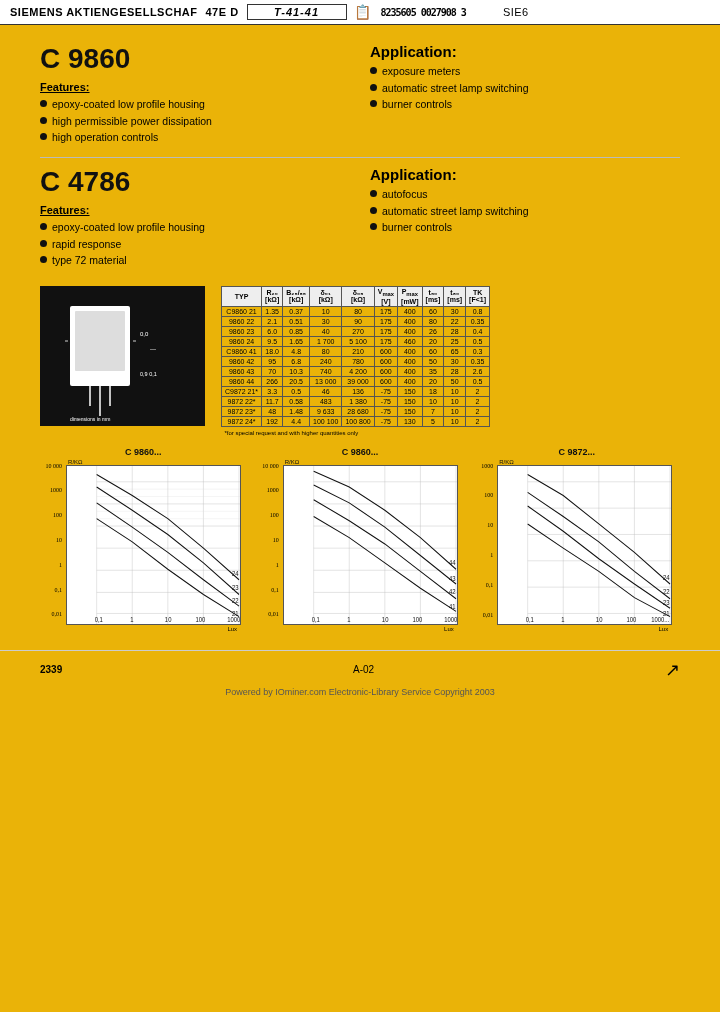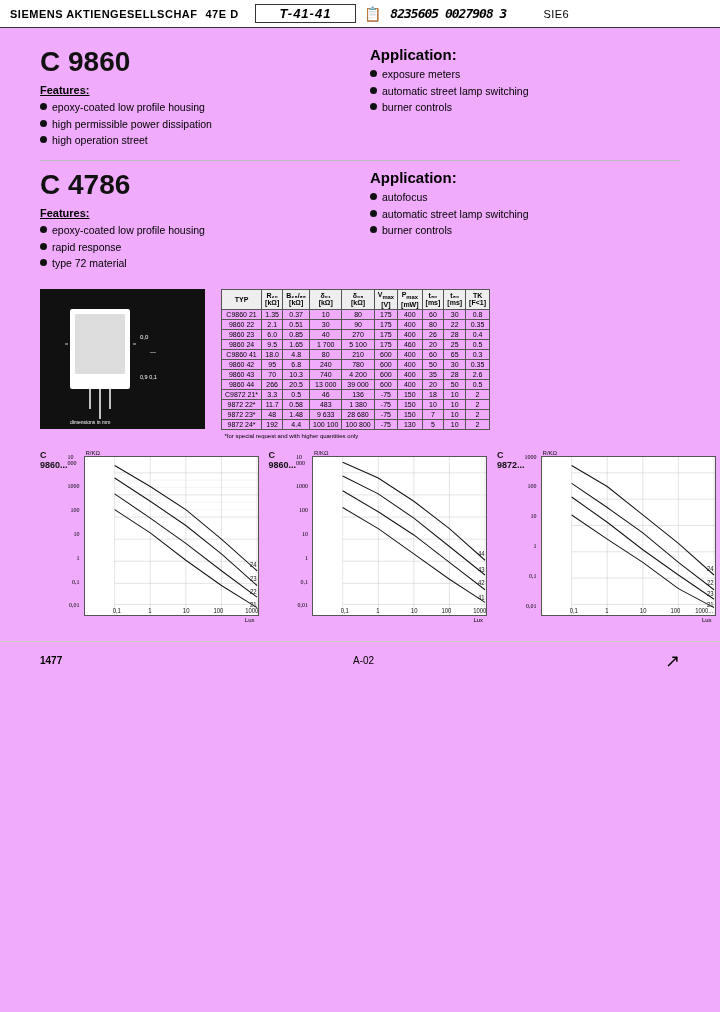--- a/index.html
+++ b/index.html
@@ -7,53 +7,51 @@
       background: #f5f5f0;
       font-family: 'Times New Roman', Times, serif;
       width: 720px;
       min-height: 1012px;
       position: relative;
       overflow-x: hidden;
     }
     .page {
       width: 720px;
       min-height: 1012px;
-      background: #f0abfc;
+      background: #eab308;
       padding: 0;
       position: relative;
     }
     
     .header-bar {
       background: #fff;
       border-bottom: 1px solid #333;
       display: flex;
       align-items: center;
       padding: 4px 10px;
       font-size: 11px;
       font-family: Arial, sans-serif;
       font-weight: bold;
       letter-spacing: 0.5px;
       gap: 8px;
     }
     .header-bar .doc-id {
       border: 1.5px solid #333;
       padding: 1px 24px;
       font-style: italic;
-      font-size: 13px;
+      font-size: 11px;
       font-weight: bold;
       letter-spacing: 1px;
       min-width: 100px;
       text-align: center;
-      margin-left: 8px;
     }
     .header-bar .barcode {
-      font-size: 13px;
+      font-size: 10px;
       letter-spacing: -1px;
       font-family: monospace;
-      font-style: italic;
     }
     
     .content {
       padding: 18px 40px 10px 40px;
     }
     
     .product-section {
       display: flex;
       justify-content: space-between;
       margin-bottom: 10px;
@@ -149,22 +147,22 @@
     
     .graphs-section {
       display: flex;
       gap: 10px;
       margin-top: 10px;
       justify-content: space-between;
     }
     .graph-container {
       flex: 1;
       display: flex;
-      flex-direction: row;
-      align-items: flex-start;
+      flex-direction: column;
+      align-items: center;
     }
     .graph-title {
       font-size: 9px;
       font-family: Arial, sans-serif;
       font-weight: bold;
       margin-bottom: 2px;
       color: #111;
     }
     .graph-box {
       width: 100%;
@@ -224,21 +222,21 @@
           <li>
               <span class="bullet"></span>
               <span>epoxy-coated low profile housing</span>
             </li>
           <li>
               <span class="bullet"></span>
               <span>high permissible power dissipation</span>
             </li>
           <li>
               <span class="bullet"></span>
-              <span>high operation street</span>
+              <span>high operation controls</span>
             </li>
         </ul>
       </div>
       <div class="product-right">
         <div class="app-label">Application:</div>
         <ul class="features-list">
           <li>
               <span class="bullet"></span>
               <span>exposure meters</span>
             </li>
@@ -645,18 +643,21 @@
             <div style="font-size:6px; font-family:Arial; text-align:right; padding-right:4px; margin-top:1px;">Lux</div>
           </div>
         </div>
       </div>
 
     </div>
 
   </div>
 
   <div class="footer-section">
-    <span style="font-weight:bold;">1477</span>
+    <span style="font-weight:bold;">2339</span>
     <span>A-02</span>
     <span style="font-size:18px; align-self:flex-end;">↗</span>
   </div>
+  <div class="footer-credit">
+    <span>Powered by IOminer.com Electronic-Library Service Copyright 2003</span>
+  </div>
 
 </div>
 
 </body></html>

